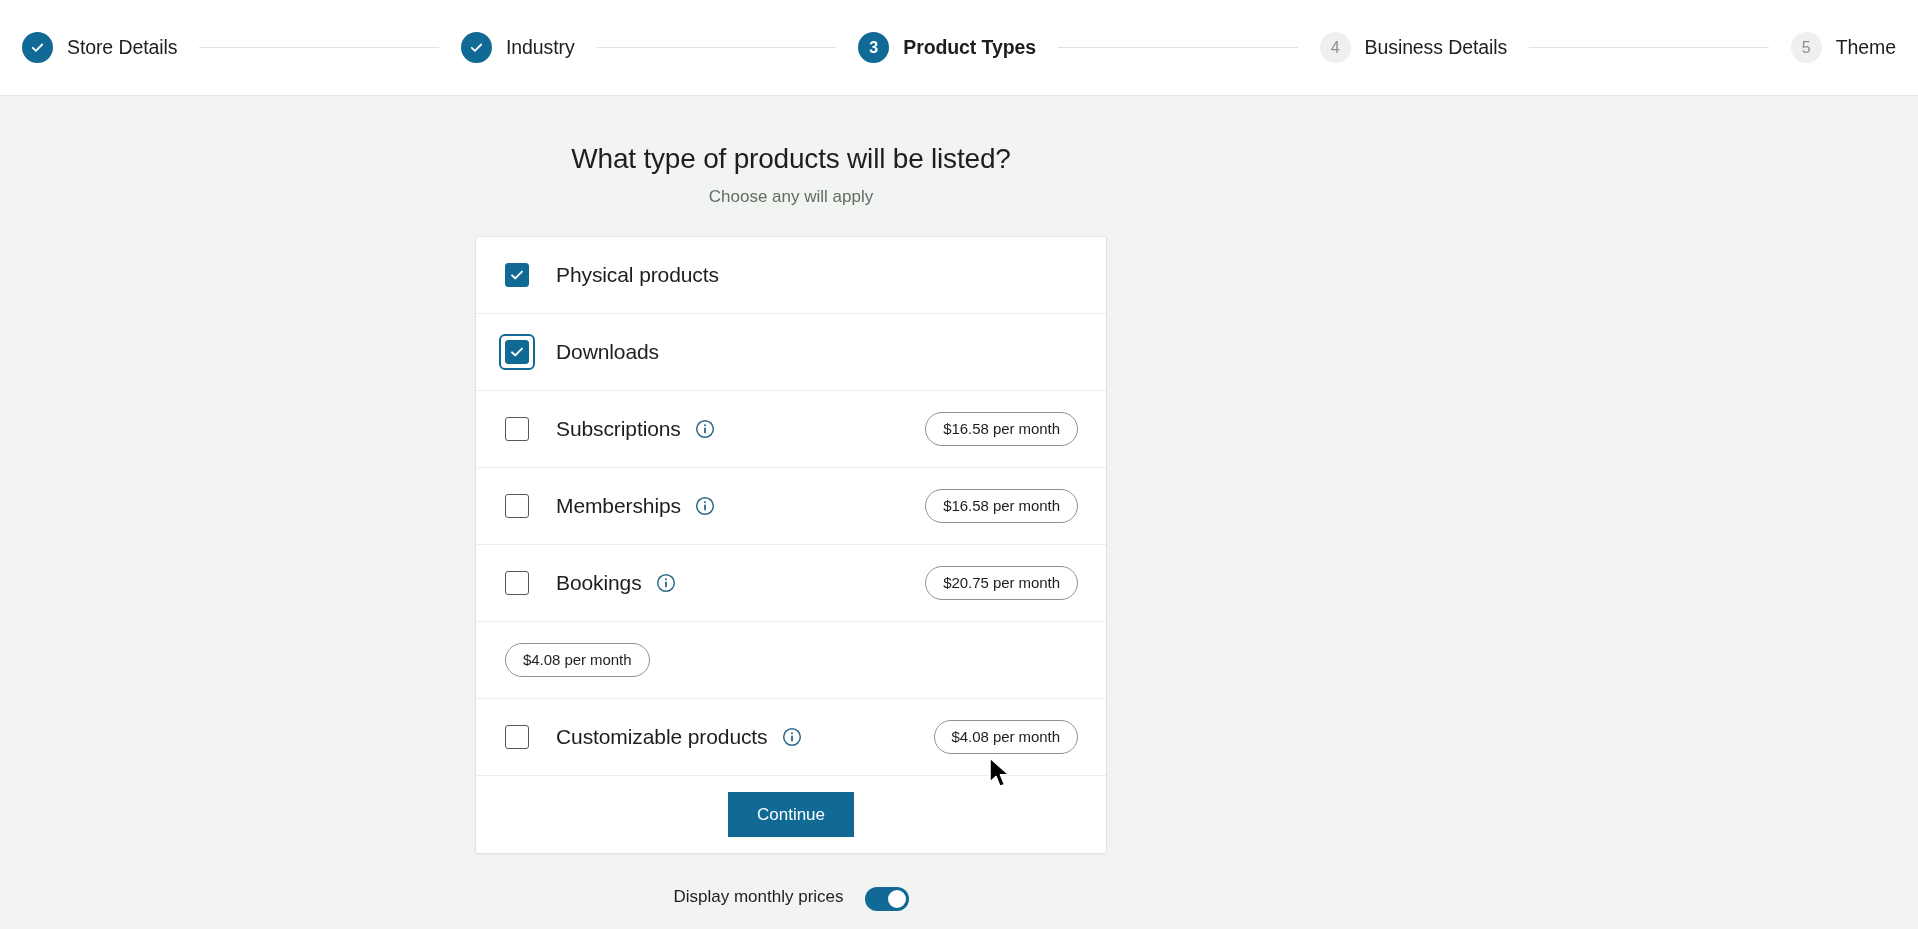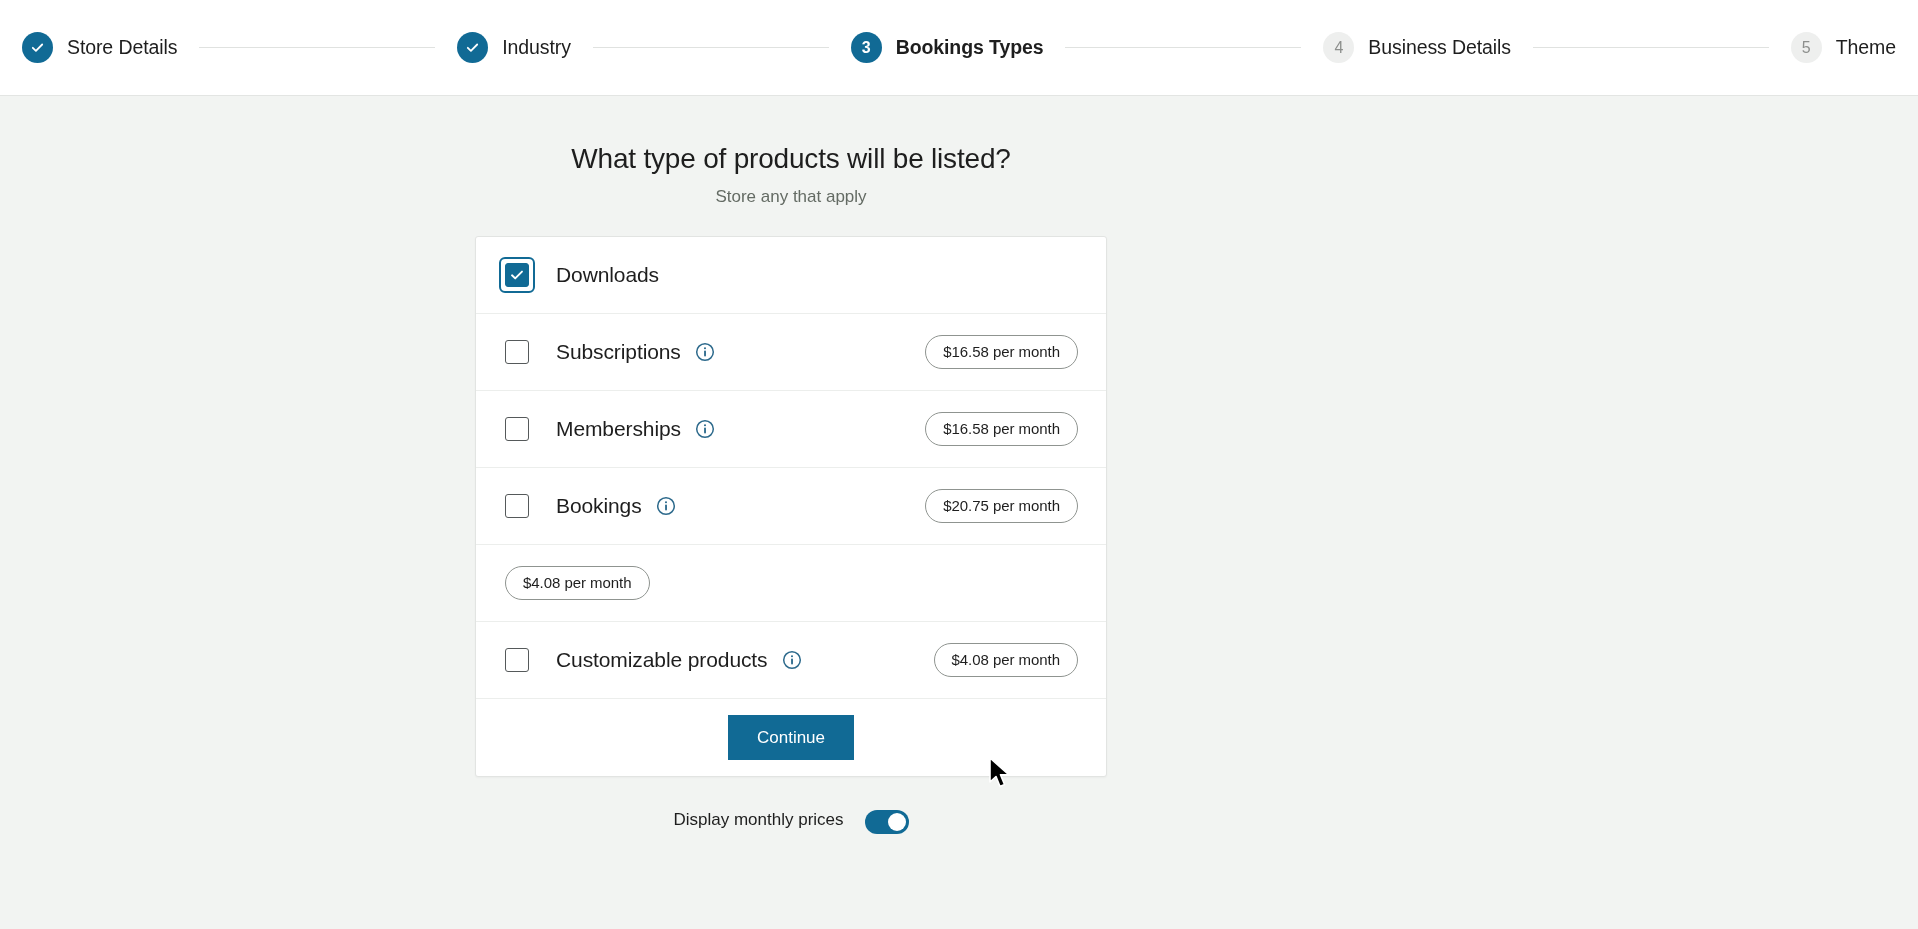--- a/index.html
+++ b/index.html
@@ -284,43 +284,55 @@
           <path d="M3 8.3 L6.3 11.5 L13 4.8" stroke="#ffffff" stroke-width="1.9" stroke-linecap="round" stroke-linejoin="round"></path>
         </svg>
       </span>
     </span>
     <span class="step-label">Industry</span>
   </div>
   <div class="step-line"></div>
 
   <div class="step is-current">
     <span class="step-circle current">3</span>
-    <span class="step-label">Bookings Types</span>
+    <span class="step-label">Product Types</span>
   </div>
   <div class="step-line"></div>
 
   <div class="step">
     <span class="step-circle pending">4</span>
     <span class="step-label">Business Details</span>
   </div>
   <div class="step-line"></div>
 
   <div class="step">
     <span class="step-circle pending">5</span>
     <span class="step-label">Theme</span>
   </div>
 </div>
 
 <div class="content">
 
   <h1 class="page-title">What type of products will be listed?</h1>
-  <div class="page-subtitle">Store any that apply</div>
+  <div class="page-subtitle">Choose any will apply</div>
 
   <div class="product-card">
     <div id="rows-container">
+        <div class="product-row">
+          <div class="row-left">
+            <span class="cb-wrap">
+              <span class="cb checked">
+                <svg width="16" height="16" viewBox="0 0 16 16" fill="none">
+                  <path d="M3 8.3 L6.2 11.4 L13 4.6" stroke="#ffffff" stroke-width="1.9" stroke-linecap="round" stroke-linejoin="round"></path>
+                </svg>
+              </span>
+            </span>
+            <span class="row-label">Physical products</span>
+          </div>
+        </div>
         <div class="product-row">
           <div class="row-left">
             <span class="cb-wrap focused">
               <span class="cb checked">
                 <svg width="16" height="16" viewBox="0 0 16 16" fill="none">
                   <path d="M3 8.3 L6.2 11.4 L13 4.6" stroke="#ffffff" stroke-width="1.9" stroke-linecap="round" stroke-linejoin="round"></path>
                 </svg>
               </span>
             </span>
             <span class="row-label">Downloads</span>

